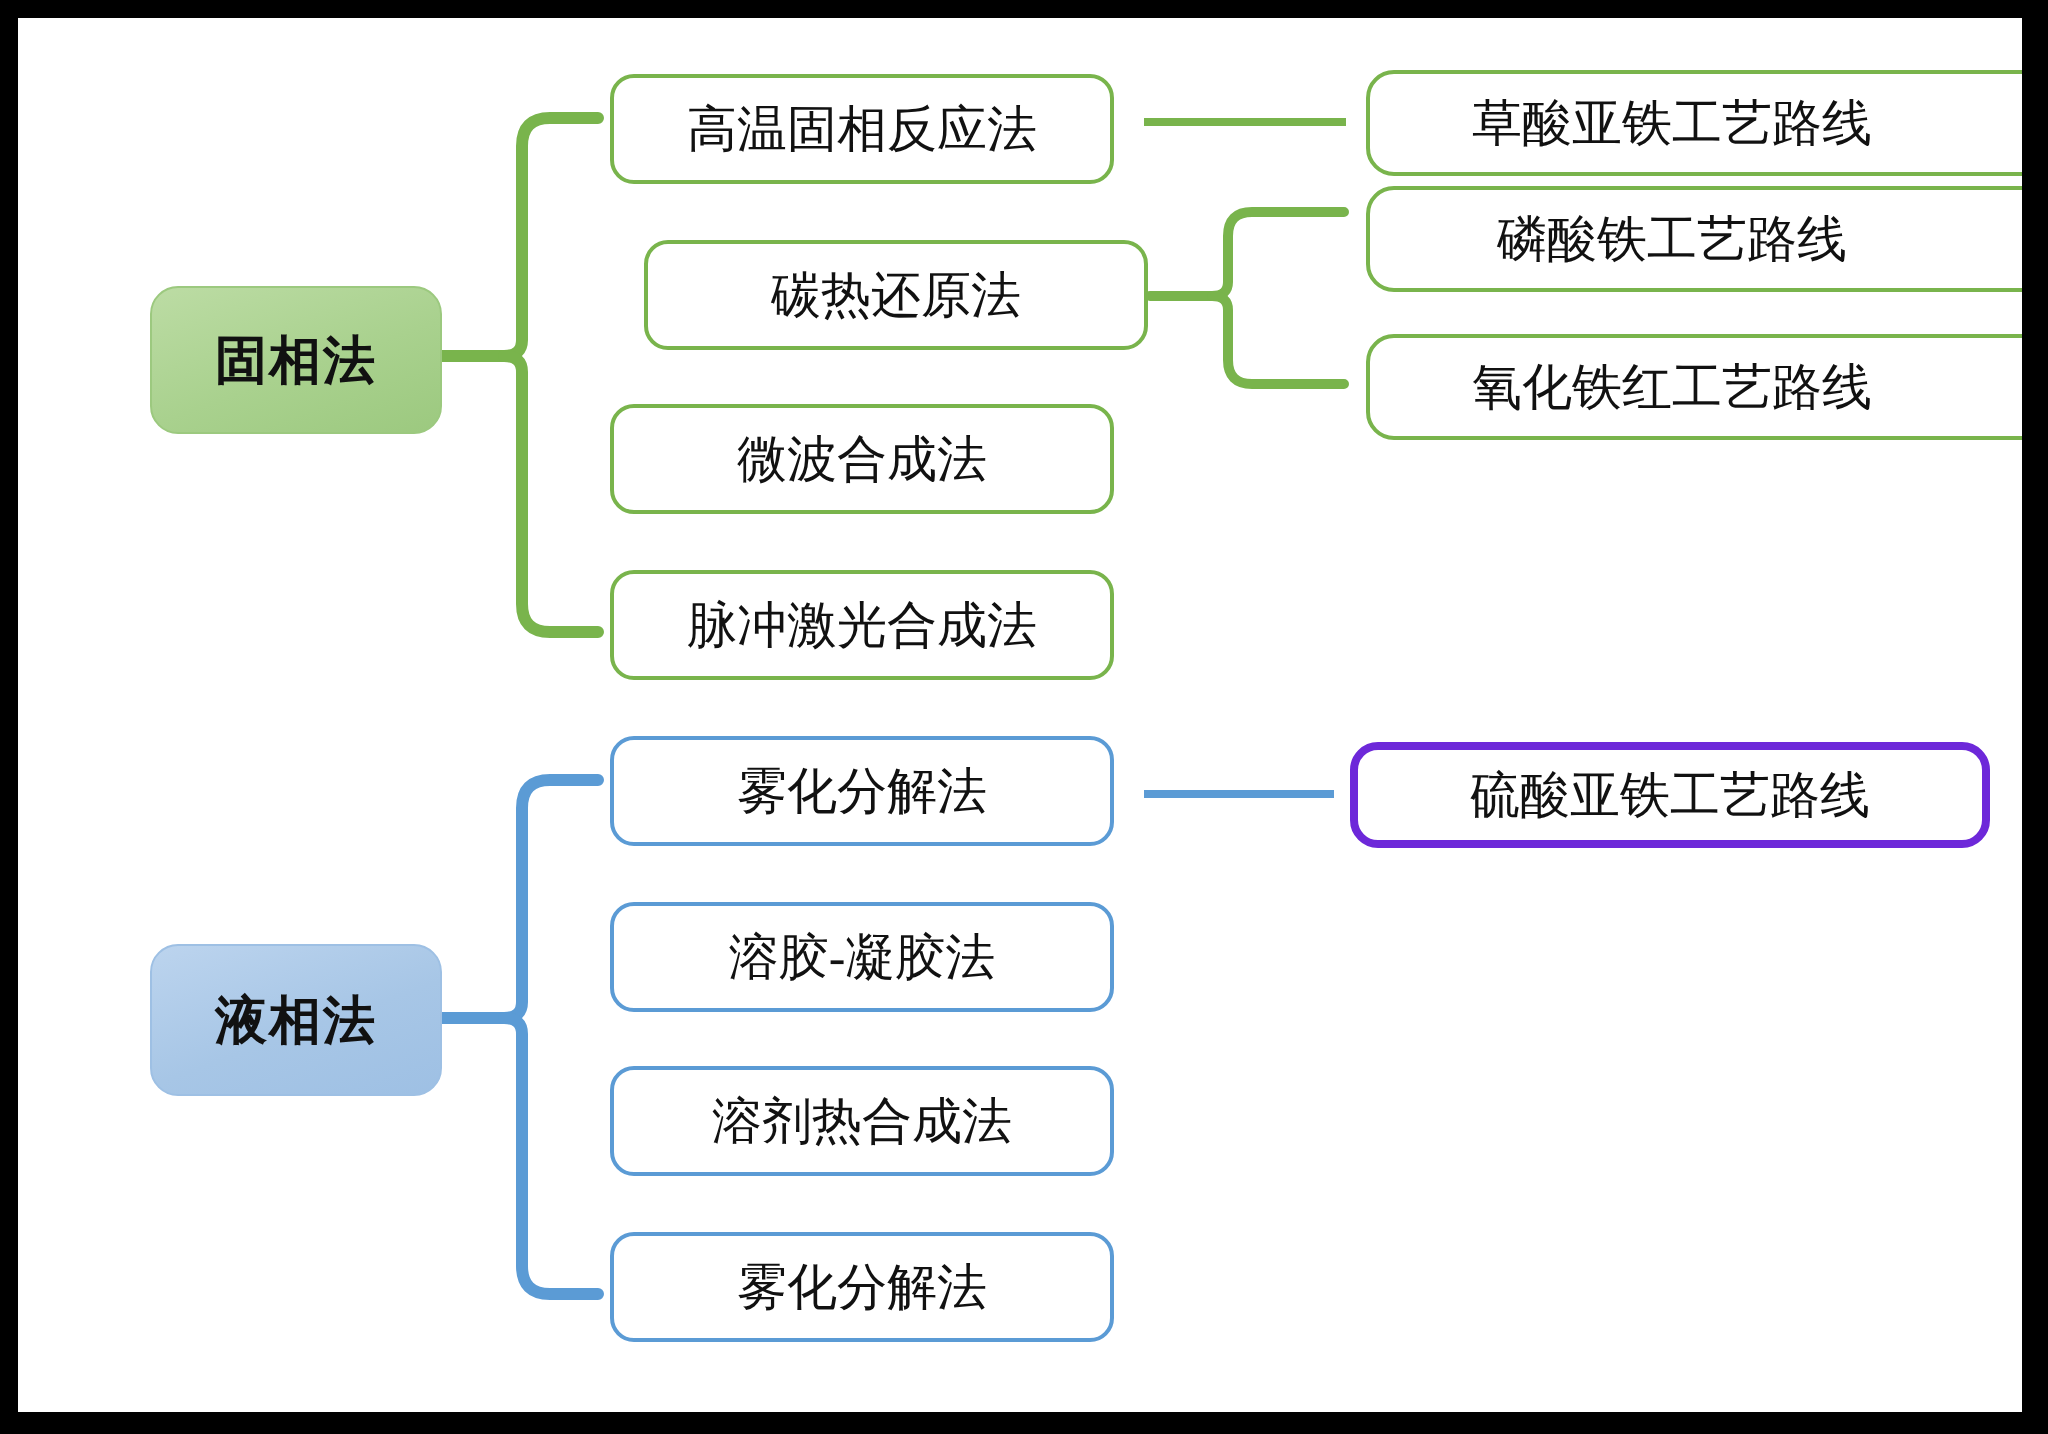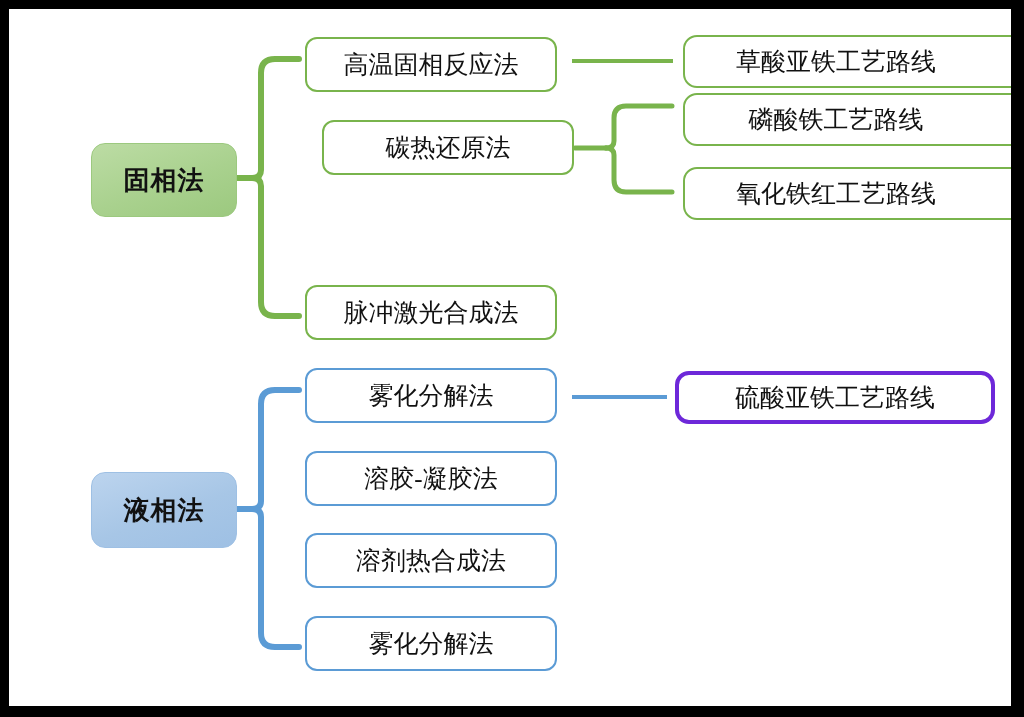--- a/index.html
+++ b/index.html
@@ -36,21 +36,20 @@
     box-sizing: border-box;
     white-space: nowrap;
     color: #111111;
   }
   
   .root-node {
     border-radius: 14px;
     font-size: 26px;
     font-weight: bold;
     letter-spacing: 1px;
-    margin-left: 16px;
   }
   .root-green {
     background: linear-gradient(160deg, #bcdca4 0%, #a9d18e 55%, #9cc97f 100%);
     border: 1px solid #9cc97f;
   }
   .root-blue {
     background: linear-gradient(160deg, #bcd4ee 0%, #a7c6e6 55%, #9ec0e4 100%);
     border: 1px solid #9ec0e4;
   }
   
@@ -115,20 +114,23 @@
     </div>
 
     <div class="node box box-green" style="left:296px; top:28px; width:252px; height:55px;">
       <span>高温固相反应法</span>
     </div>
 
     <div class="node box box-green" style="left:296px; top:111px; width:252px; height:55px;margin-left:17px;">
       <span>碳热还原法</span>
     </div>
 
+    <div class="node box box-green" style="left:296px; top:193px; width:252px; height:55px;">
+      <span>微波合成法</span>
+    </div>
 
     <div class="node box box-green" style="left:296px; top:276px; width:252px; height:55px;">
       <span>脉冲激光合成法</span>
     </div>
 
     <div class="node box box-green-right" style="left:674px; top:26px; width:352px; height:53px;">
       <span style="margin-right:46px;">草酸亚铁工艺路线</span>
     </div>
 
     <div class="node box box-green-right" style="left:674px; top:84px; width:352px; height:53px;">

